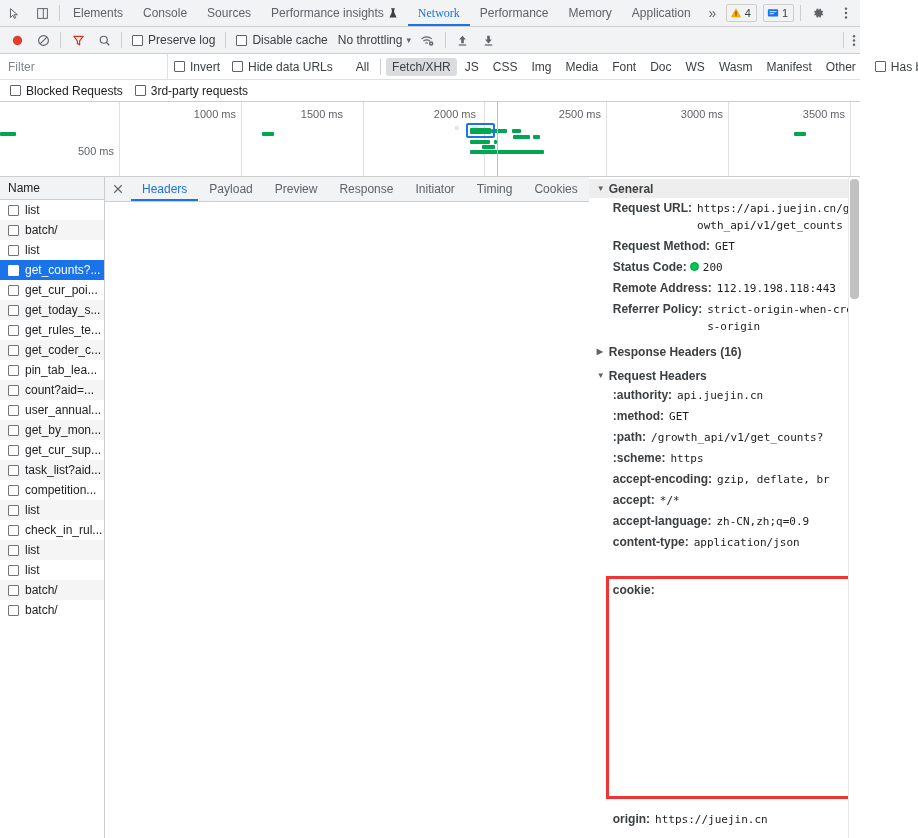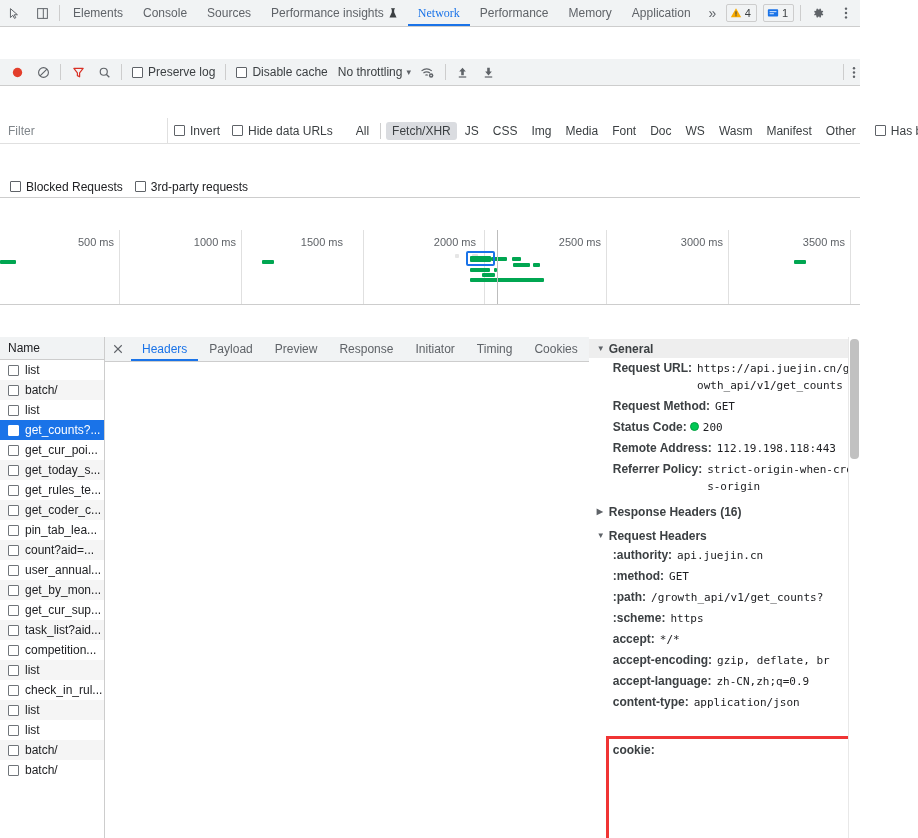--- a/index.html
+++ b/index.html
@@ -6,21 +6,21 @@
   html, body {
     margin: 0; padding: 0;
     width: 918px; height: 838px;
     overflow: hidden;
     background: #fff;
     font-family: "Liberation Sans", sans-serif;
     font-size: 12px;
     color: #202124;
     -webkit-font-smoothing: antialiased;
   }
-  #app { width: 860px; height: 838px; position: relative; display: flex; flex-direction: column; gap: 32px; }
+  #app { width: 860px; height: 838px; position: relative; display: flex; flex-direction: column; }
 
   
   .tabbar {
     height: 27px; min-height: 27px;
     display: flex; align-items: stretch;
     background: #f1f3f4;
     border-bottom: 1px solid #cdcdcd;
     position: relative;
   }
   .tb-iconbtn {
@@ -414,21 +414,21 @@
       <span>Blocked Requests</span>
     </div>
     <div class="chkitem">
       <span class="cbox"></span>
       <span>3rd-party requests</span>
     </div>
   </div>
 
   <div class="overview" id="overview">
       <div class="ov-divider" style="left: 119px;"></div>
-      <div class="ov-label" style="left: 119px;">500 ms</div>
+      <div class="ov-label" style="left: 119px; margin-top: 37px;">500 ms</div>
       <div class="ov-divider" style="left: 241px;"></div>
       <div class="ov-label" style="left: 241px;">1000 ms</div>
       <div class="ov-divider" style="left: 363px;"></div>
       <div class="ov-label" style="left: 348px;">1500 ms</div>
       <div class="ov-divider" style="left: 484px;"></div>
       <div class="ov-label" style="left: 461px; margin-left: 20px;">2000 ms</div>
       <div class="ov-divider" style="left: 606px;"></div>
       <div class="ov-label" style="left: 606px;">2500 ms</div>
       <div class="ov-divider" style="left: 728px;"></div>
       <div class="ov-label" style="left: 728px;">3000 ms</div>
@@ -613,26 +613,26 @@
           </div>
           <div class="hrow">
             <span class="hname">:path:</span>
             <span class="hval">/growth_api/v1/get_counts?</span>
           </div>
           <div class="hrow">
             <span class="hname">:scheme:</span>
             <span class="hval">https</span>
           </div>
           <div class="hrow">
+            <span class="hname">accept-encoding:</span>
+            <span class="hval">gzip, deflate, br</span>
+          </div>
+          <div class="hrow">
             <span class="hname">accept:</span>
             <span class="hval">*/*</span>
-          </div>
-          <div class="hrow">
-            <span class="hname">accept-encoding:</span>
-            <span class="hval">gzip, deflate, br</span>
           </div>
           <div class="hrow">
             <span class="hname">accept-language:</span>
             <span class="hval">zh-CN,zh;q=0.9</span>
           </div>
           <div class="hrow">
             <span class="hname">content-type:</span>
             <span class="hval">application/json</span>
           </div>
         </div>

